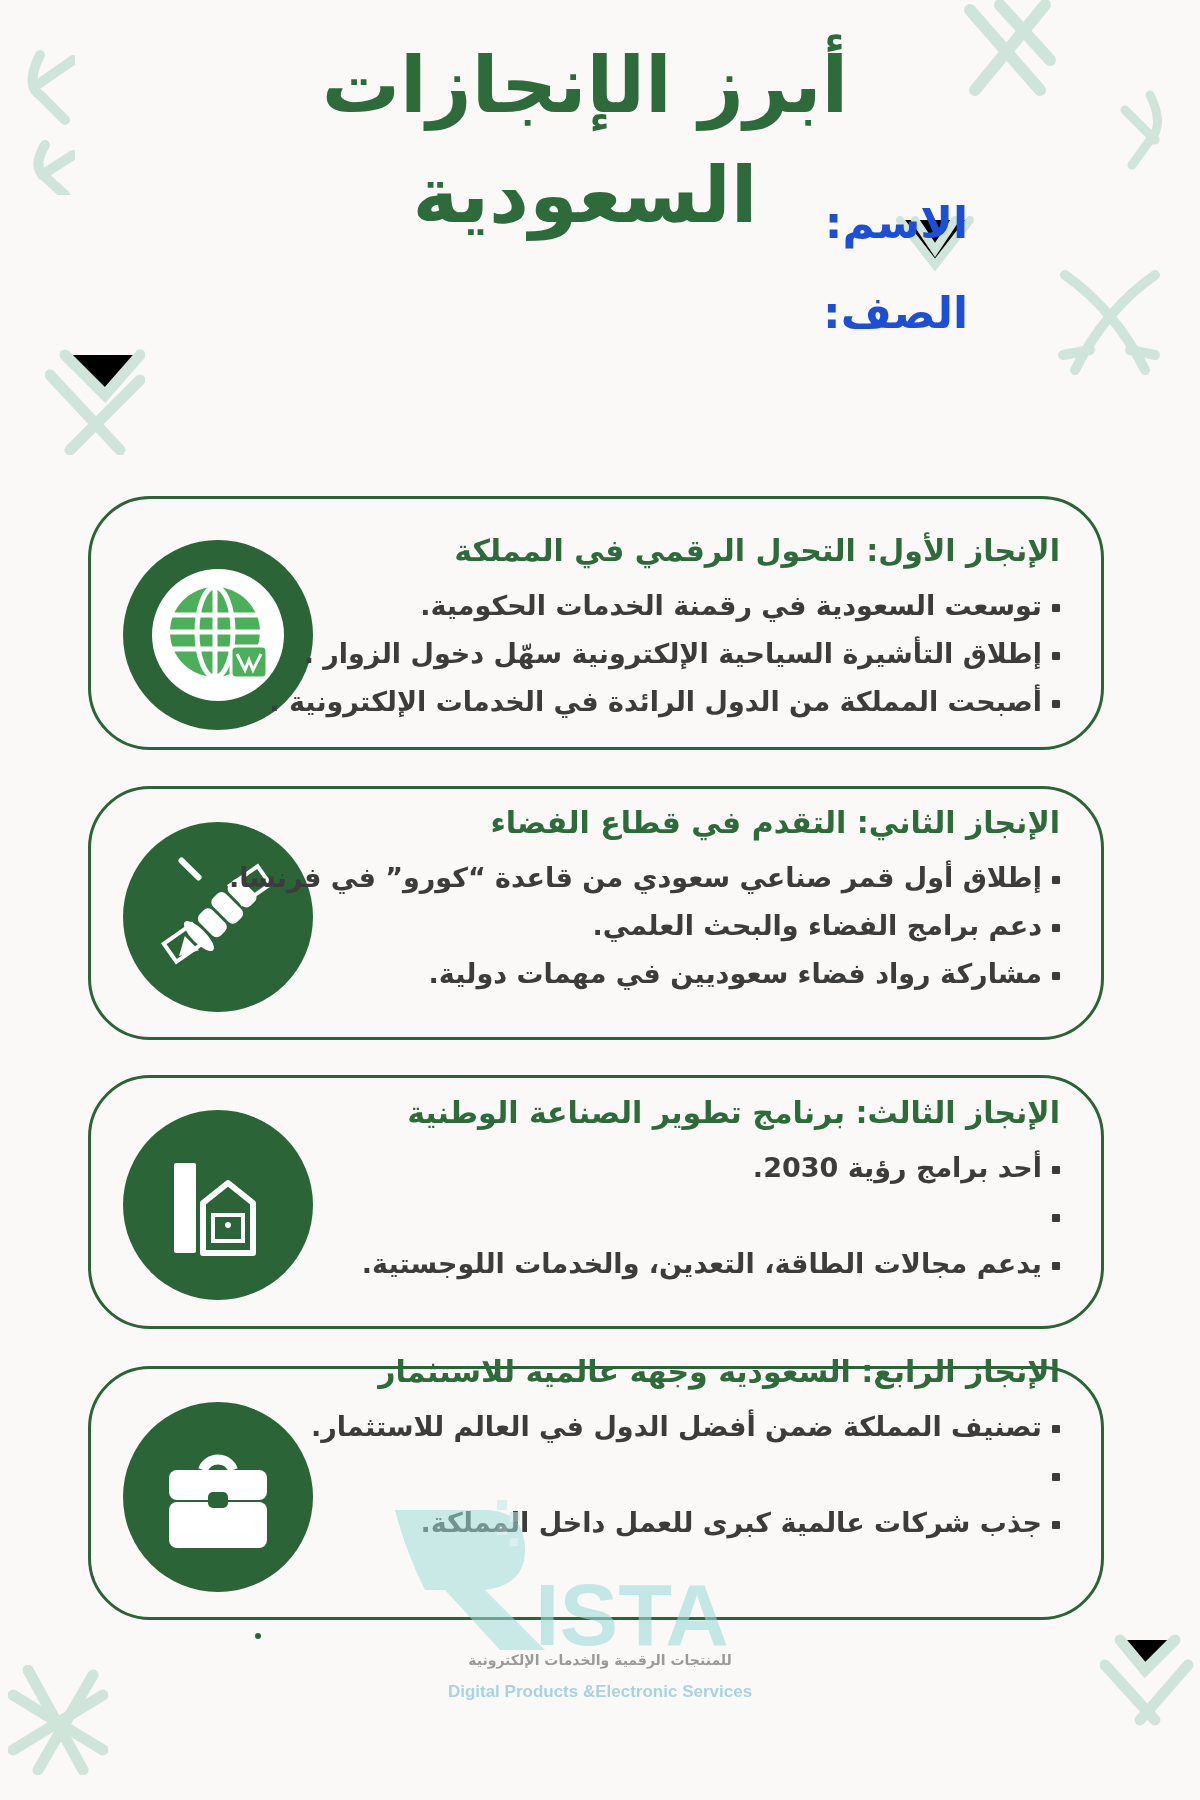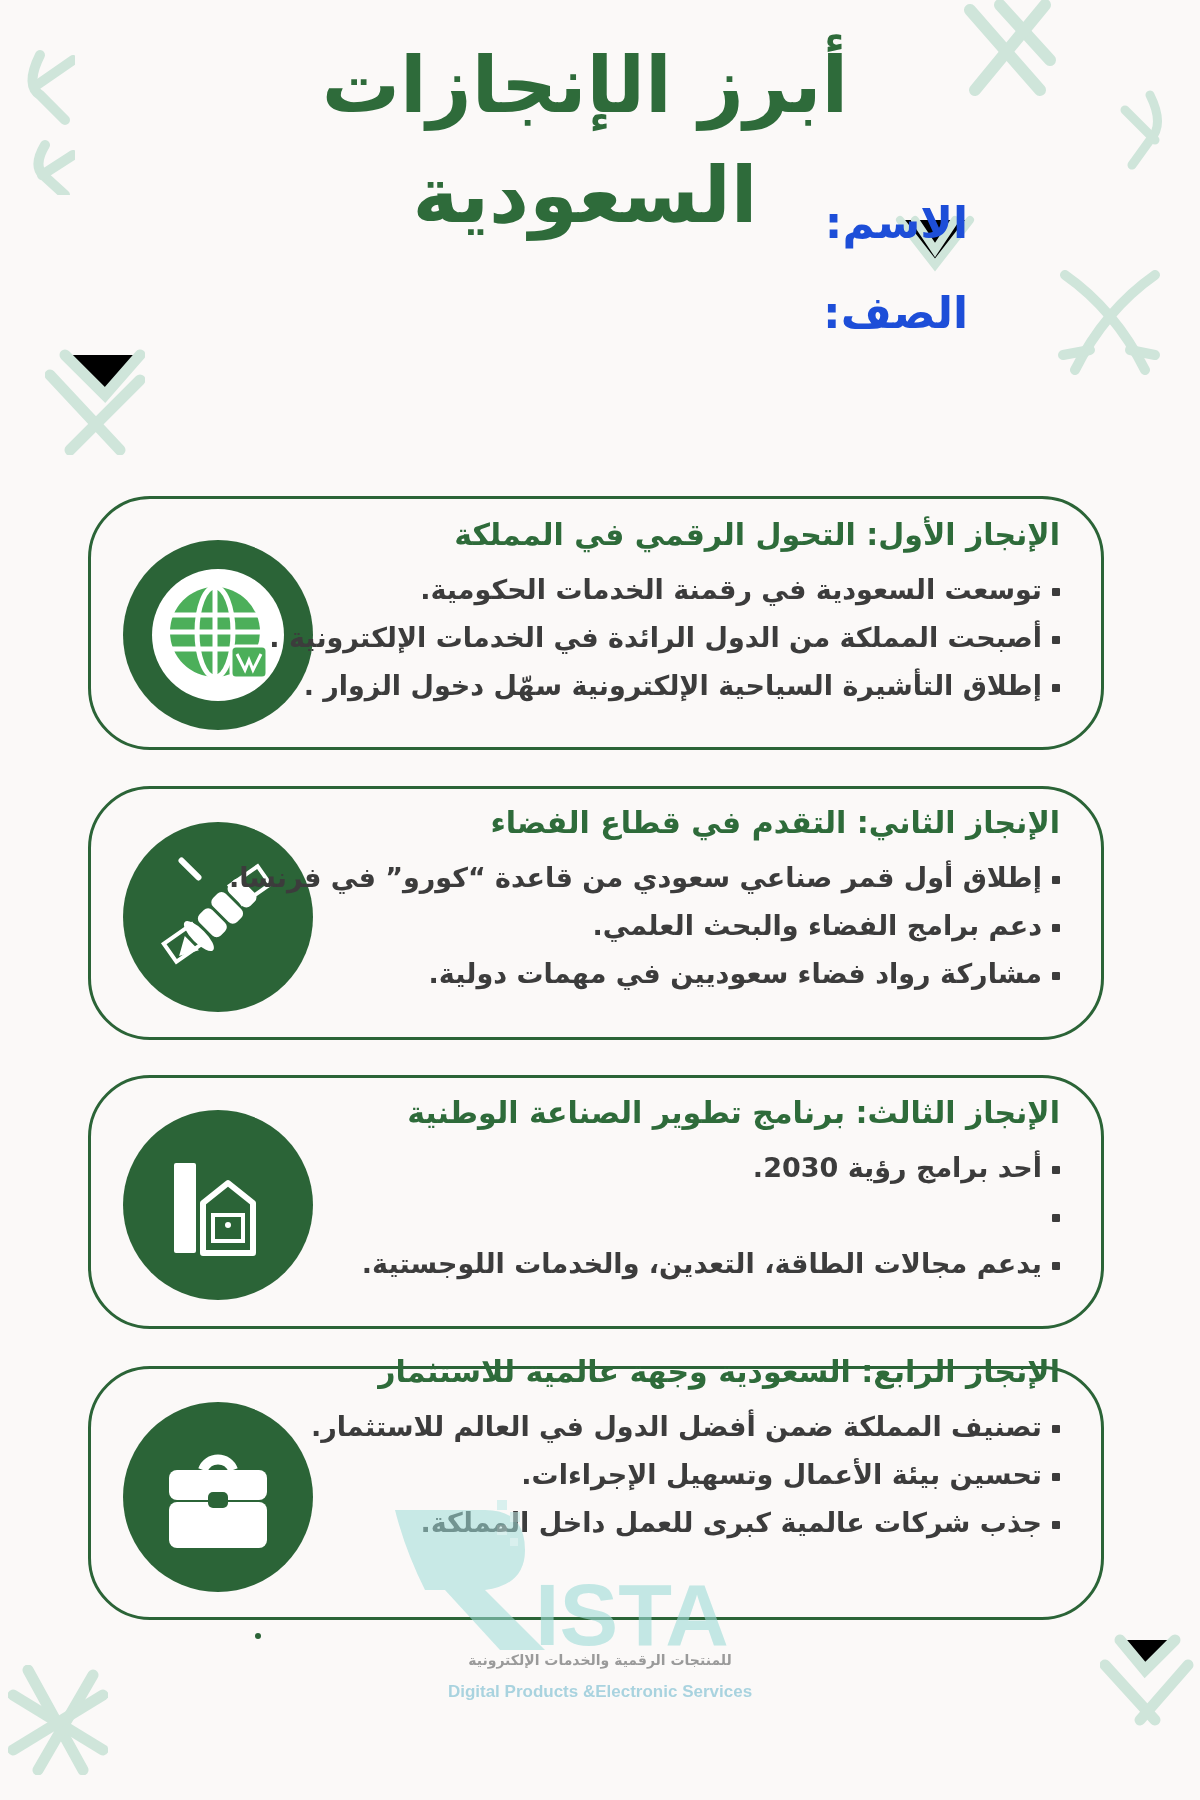--- a/index.html
+++ b/index.html
@@ -154,26 +154,26 @@
         <line x1="52" y1="7" x2="52" y2="97"></line>
         <line x1="8" y1="35" x2="96" y2="35"></line>
         <line x1="7" y1="52" x2="97" y2="52"></line>
         <line x1="8" y1="69" x2="96" y2="69"></line>
       </g>
       <rect x="68" y="66" width="36" height="32" rx="5" fill="#4caf5a" stroke="#ffffff" stroke-width="3"></rect>
       <path d="M74 74 L82 90 L86 80 L90 90 L98 74" stroke="#ffffff" stroke-width="3" fill="none"></path>
     </svg>
   </div>
 </div>
-<div class="content" style="top:512px;text-align:right;">
+<div class="content" style="top:528px;text-align:right;">
   <h2 class="card-title">الإنجاز الأول: التحول الرقمي في المملكة</h2>
   <ul class="bullets">
     <li><span class="dot"></span><span>توسعت السعودية في رقمنة الخدمات الحكومية.</span></li>
+    <li><span class="dot"></span><span>إطلاق التأشيرة السياحية الإلكترونية سهّل دخول الزوار .</span></li>
     <li><span class="dot"></span><span>أصبحت المملكة من الدول الرائدة في الخدمات الإلكترونية .</span></li>
-    <li><span class="dot"></span><span>إطلاق التأشيرة السياحية الإلكترونية سهّل دخول الزوار .</span></li>
   </ul>
 </div>
 
 <div class="card" style="top:786px;"></div>
 <div class="circle" style="top:822px;">
   <svg width="130" height="130" viewBox="0 0 130 130">
     <g fill="#ffffff">
       <rect x="22" y="14" width="30" height="6" rx="3" transform="rotate(45 37 17)"></rect>
       <g transform="rotate(45 65 65)">
         <rect x="50" y="22" width="30" height="18" rx="6"></rect>
@@ -224,21 +224,21 @@
     <path d="M50 38 A16 16 0 0 1 80 38" fill="none" stroke="#ffffff" stroke-width="10"></path>
     <rect x="16" y="38" width="98" height="30" rx="8" fill="#ffffff"></rect>
     <rect x="16" y="70" width="98" height="46" rx="8" fill="#ffffff"></rect>
     <rect x="55" y="60" width="20" height="16" rx="5" fill="#2b6437"></rect>
   </svg>
 </div>
 <div class="content" style="top:1330px;margin-top:19px;">
   <h2 class="card-title">الإنجاز الرابع: السعودية وجهة عالمية للاستثمار</h2>
   <ul class="bullets">
     <li><span class="dot"></span><span>تصنيف المملكة ضمن أفضل الدول في العالم للاستثمار.</span></li>
-    <li><span class="dot"></span><span>تحسين بيئة الأعمال وتسهيل الإجراءات.</span></li>
+    <li><span class="dot"></span></li>
     <li><span class="dot"></span><span>جذب شركات عالمية كبرى للعمل داخل المملكة.</span></li>
   </ul>
 </div>
 
 <div class="small-dot"></div>
 
 <div class="logo">
   <svg width="350" height="160" viewBox="0 0 350 160">
     <g opacity="0.55">
       <path d="M10 20 L100 20 Q140 20 140 60 Q140 95 100 100 L160 160 L115 160 L60 100 L40 100 Q20 60 10 20 Z" fill="#9fdcd8"></path>

